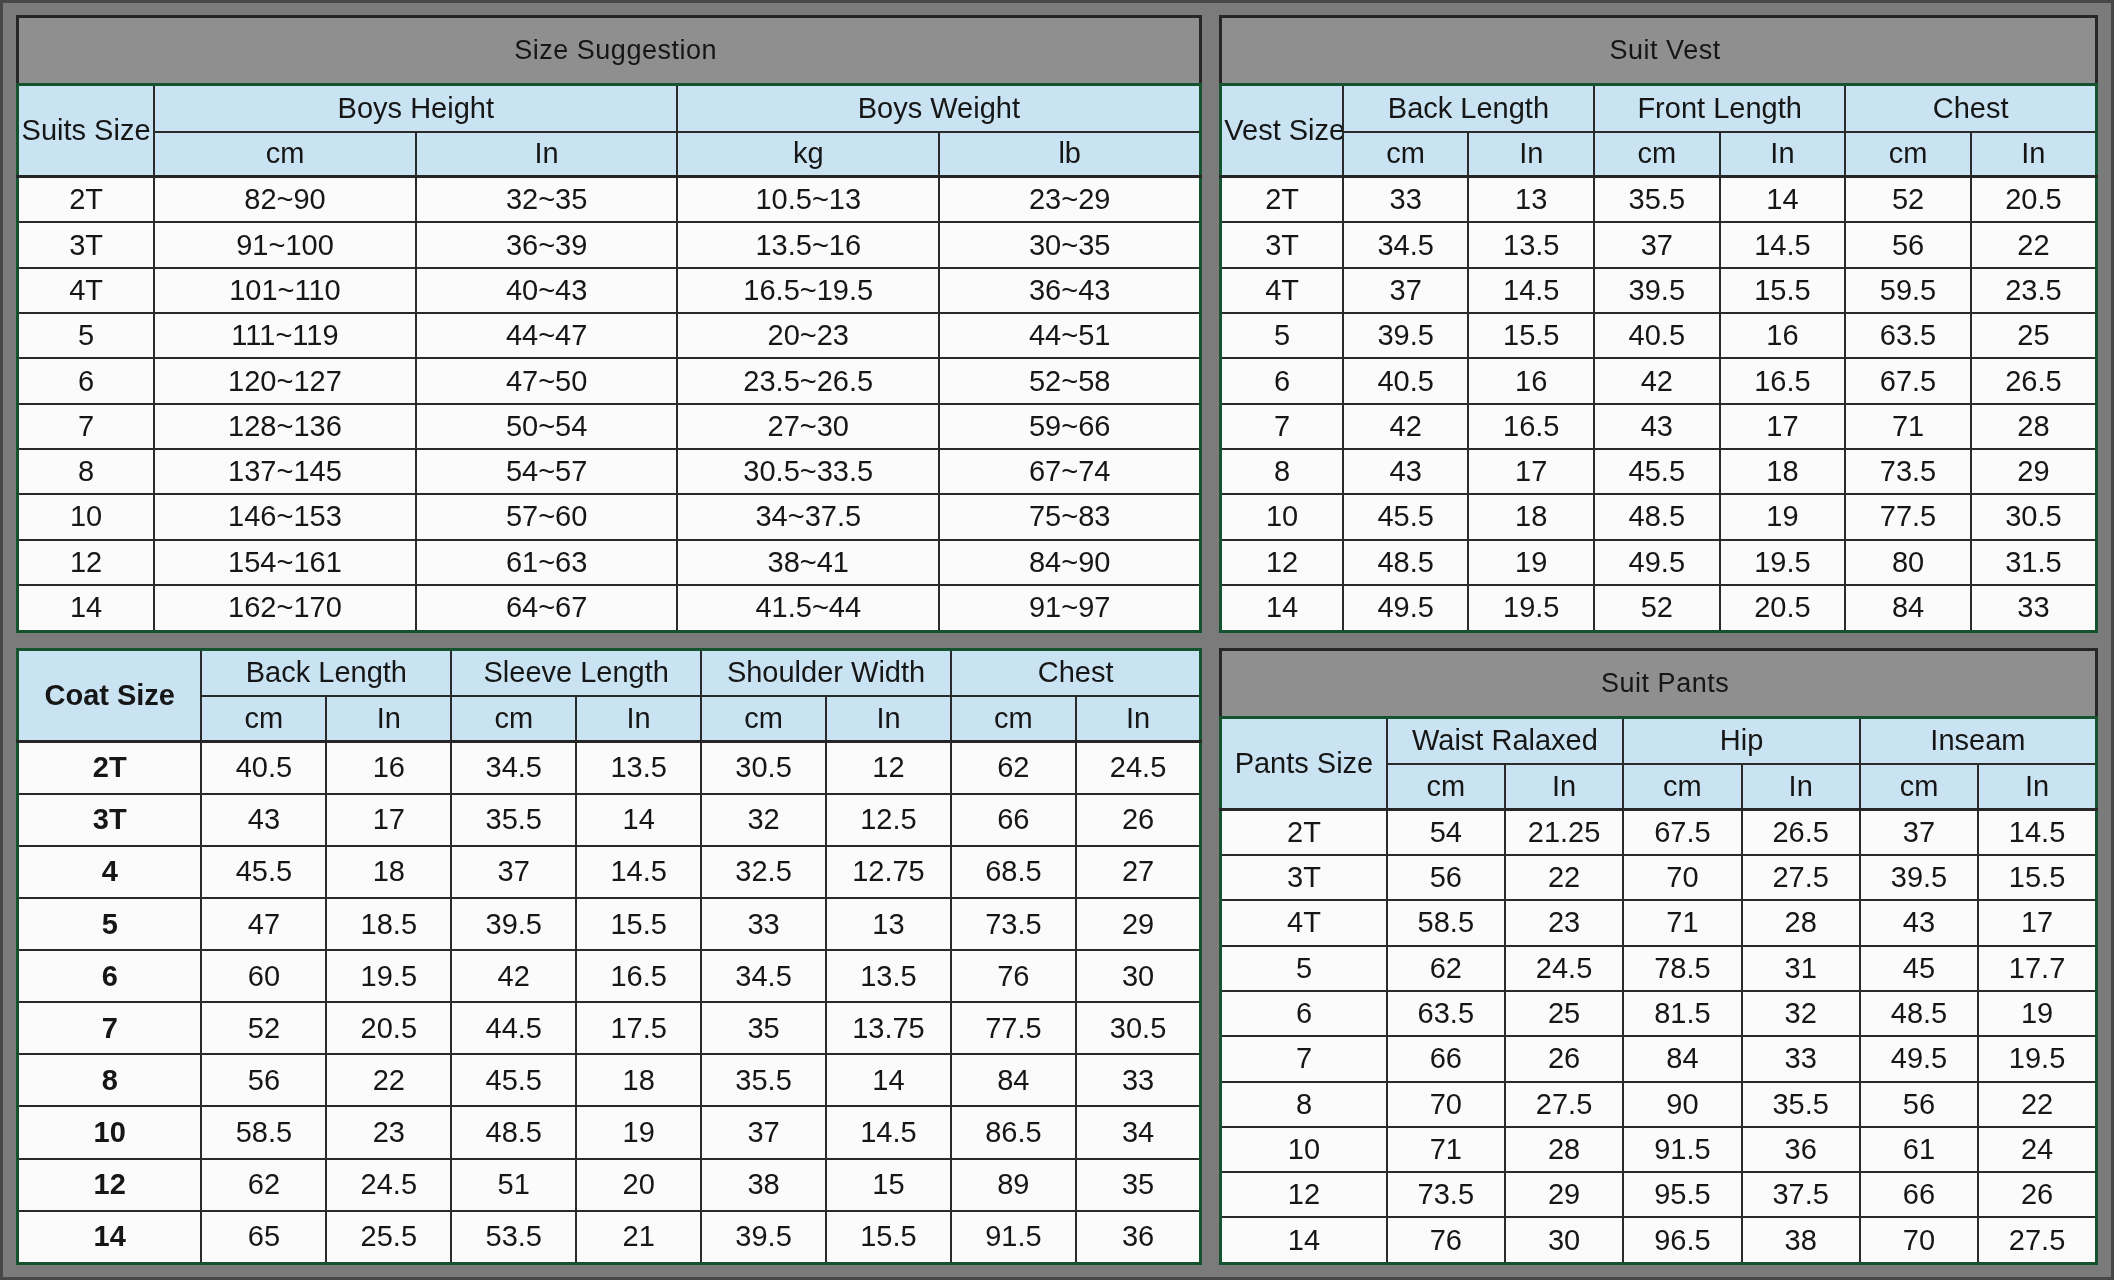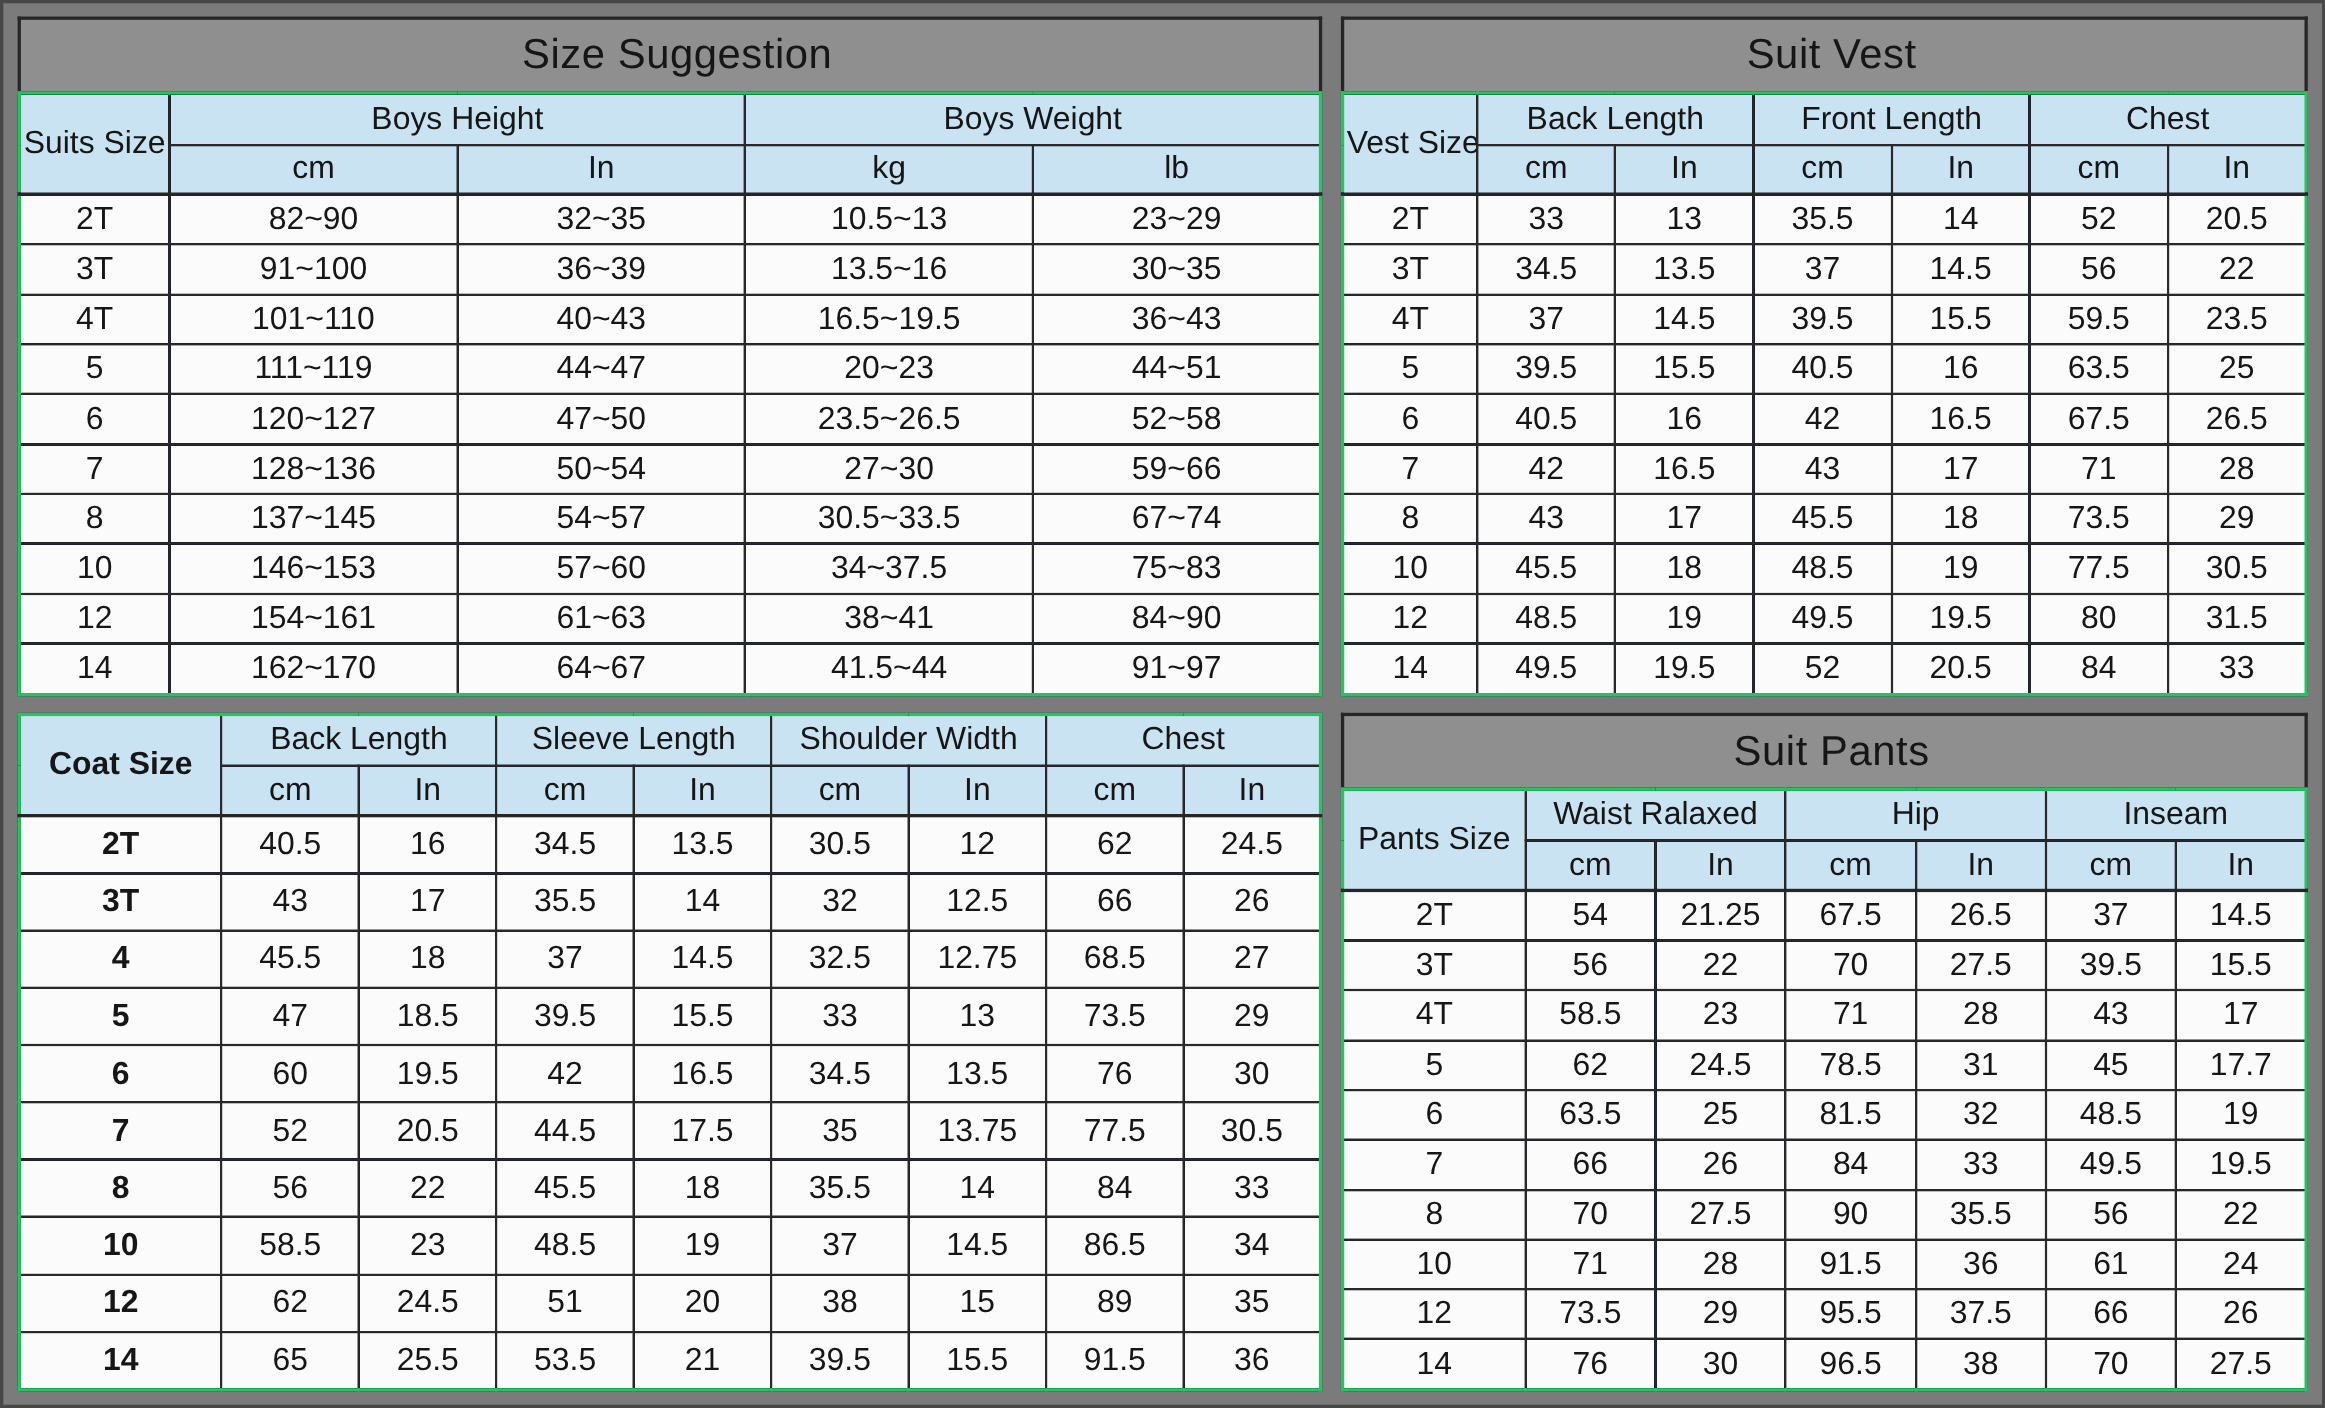--- a/index.html
+++ b/index.html
@@ -14,27 +14,27 @@
     gap:15px 17px;
     font-family:"Liberation Sans","DejaVu Sans",sans-serif;
     color:#161616;
   }
   .panel{display:flex;flex-direction:column;min-height:0;}
   .panel-title{
     height:68px;box-sizing:border-box;
     background:#8f8f8f;
     border:3px solid #262626;border-bottom:none;
     display:flex;align-items:center;justify-content:center;
-    font-size:38px;letter-spacing:0.5px;padding-left:13px;
+    font-size:27px;letter-spacing:0.5px;padding-left:13px;
   }
   .tbl{
     flex:1 1 auto;width:100%;height:calc(100% - 68px);
     border-collapse:collapse;table-layout:fixed;
-    border:3px solid #22c55e;
-    background:#0f172a;
+    border:3px solid #14532d;
+    background:#a21caf;
   }
   .tbl th,.tbl td{
     border:2px solid #2a2a2a;
     text-align:center;vertical-align:middle;
     padding:0 2px;overflow:hidden;white-space:nowrap;
   }
   .tbl thead th{background:#c9e3f2;font-weight:400;font-size:29px;}
   .tbl thead tr.group-row{height:47px;}
   .tbl thead tr.unit-row{height:45px;margin-top:12px;}
   .tbl thead{border-bottom:3px solid #262626;}

